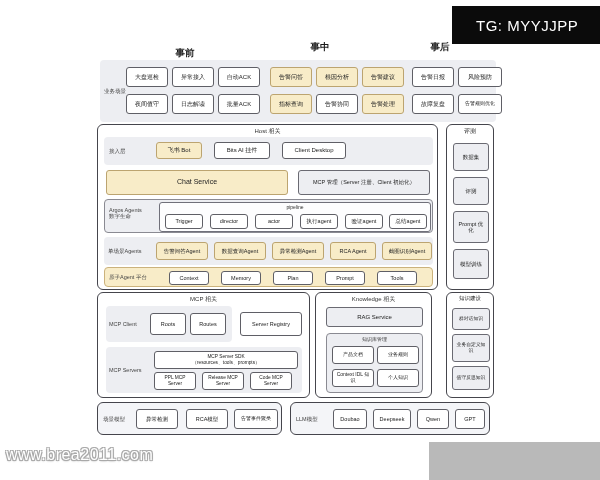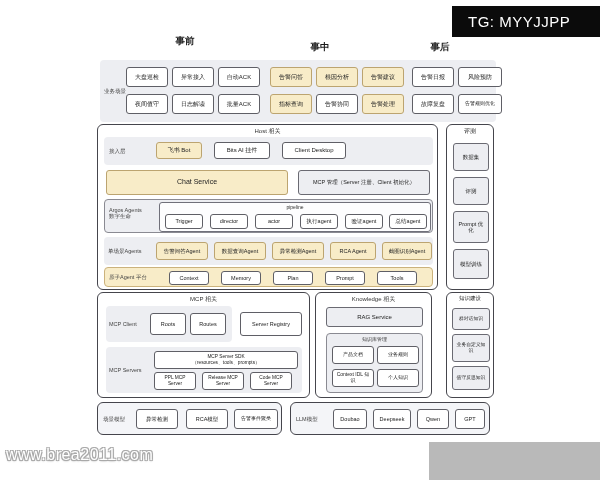--- a/index.html
+++ b/index.html
@@ -22,33 +22,33 @@
     font-size:6px;line-height:1.15;color:#222;padding:1px 2px;overflow:hidden;
   }
   .box.yellow{background:#F8ECC8;border-color:#BCA470;}
   .box.gray{background:#EDEEF2;border-color:#6a6a72;}
   .yellow-row{position:absolute;background:#F8ECC8;border:1px solid #CBB27C;border-radius:4px;}
   .pipeline-box{position:absolute;background:#fdfdfe;border:1px solid #70707a;border-radius:3px;}
   .tiny{font-size:4.8px;}
   .t55{font-size:5.5px;}
   .t5{font-size:5px;}
   .tg-bar{
-    position:absolute;left:452px;top:6px;width:148px;height:31px;background:#0b0b0b;
-    color:#fff;font-size:15px;display:flex;align-items:center;padding-left:16px;letter-spacing:.5px;
+    position:absolute;left:452px;top:6px;width:148px;height:38px;background:#0b0b0b;
+    color:#fff;font-size:15px;display:flex;align-items:center;padding-left:24px;letter-spacing:.5px;
   }
   .site-mark{
     position:absolute;left:6px;top:446px;font-size:16px;color:#ffffff;letter-spacing:.5px;
     text-shadow:-1px -1px 0 #a9a9a9,1px -1px 0 #a9a9a9,-1px 1px 0 #a9a9a9,1px 1px 0 #a9a9a9,0 1px 2px #8d8d8d;
   }
   .gray-box{position:absolute;left:429px;top:442px;width:171px;height:38px;background:rgba(128,128,128,0.55);}
 </style>
 </head>
 <body>
 
-<div class="phase-header" style="left:155px;top:35px;">事前</div>
+<div class="phase-header" style="left:155px;top:47px;">事前</div>
 <div class="phase-header" style="left:290px;top:41px;">事中</div>
 <div class="phase-header" style="left:410px;top:41px;">事后</div>
 
 <div class="panel" style="left:100px;top:60px;width:396px;height:62px;">
   <div class="side-label vcenter" style="left:4px;">业务场景</div>
 
   <div class="box" style="left:26px;top:7px;width:42px;height:20px;">大盘巡检</div>
   <div class="box" style="left:72px;top:7px;width:42px;height:20px;">异常接入</div>
   <div class="box" style="left:118px;top:7px;width:42px;height:20px;">自动ACK</div>
   <div class="box yellow" style="left:170px;top:7px;width:42px;height:20px;">告警问答</div>

